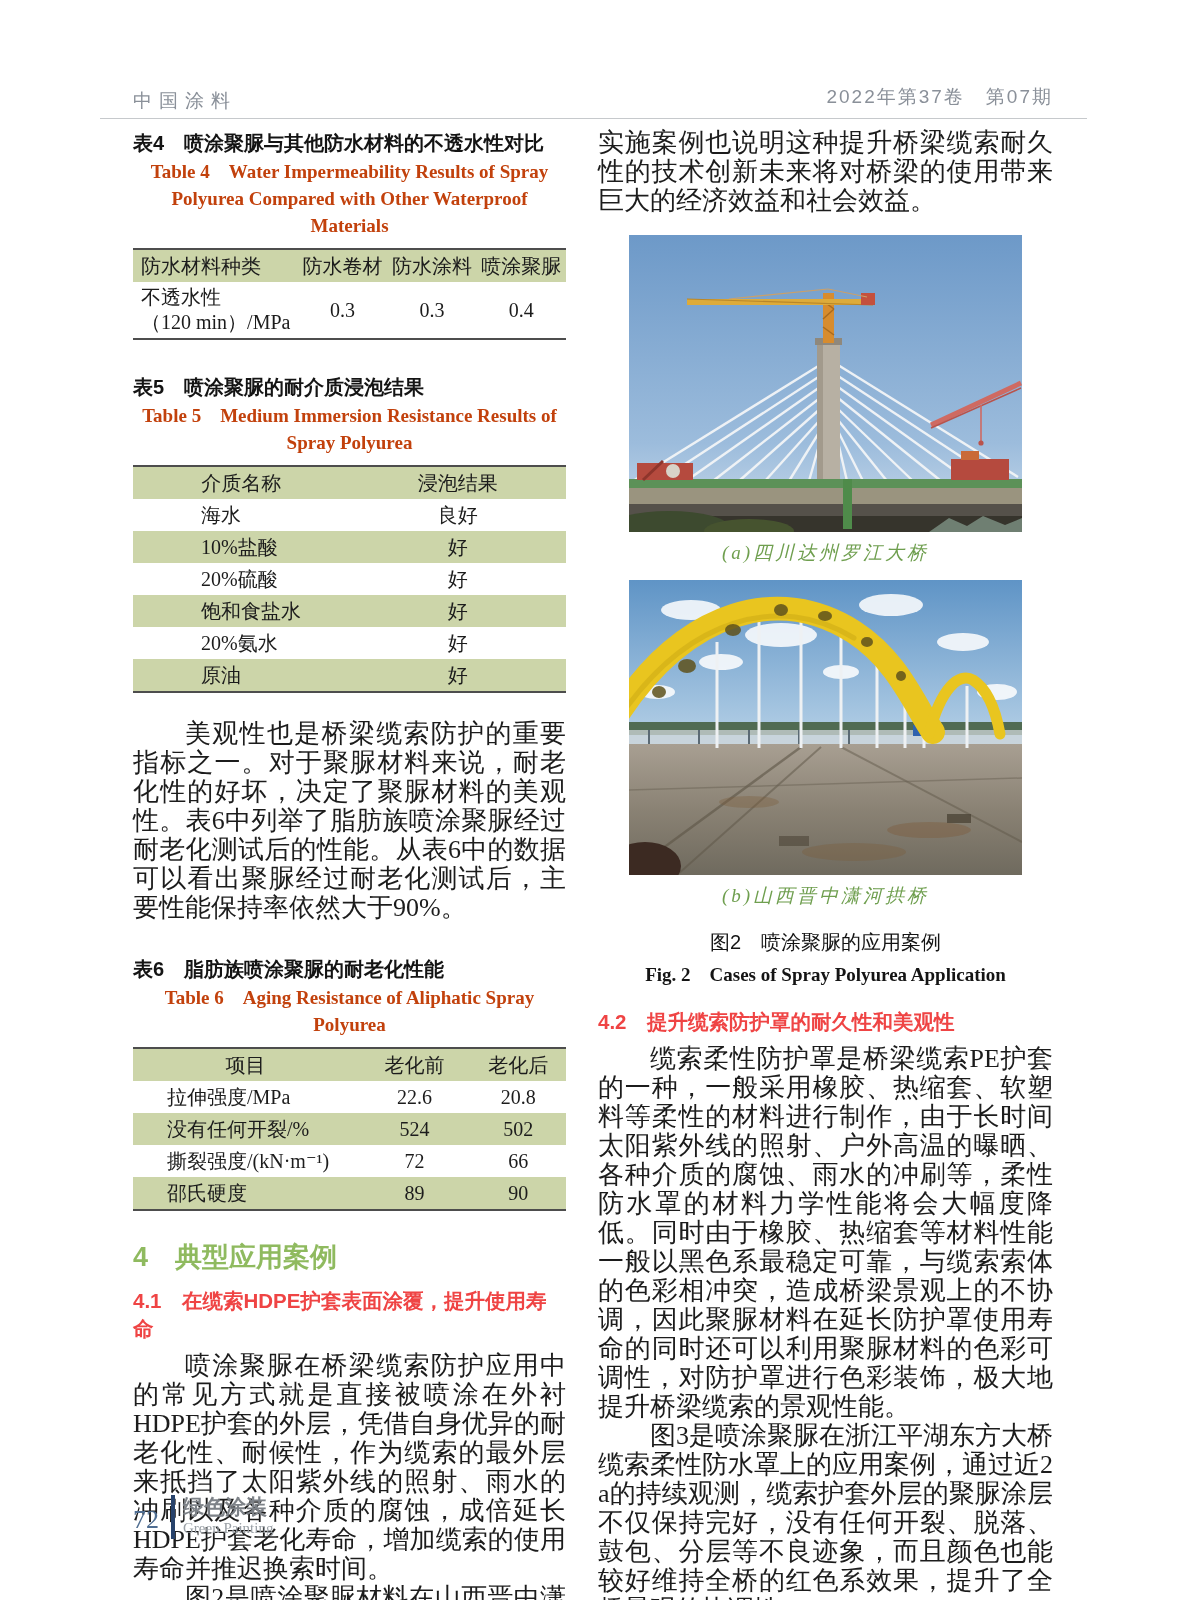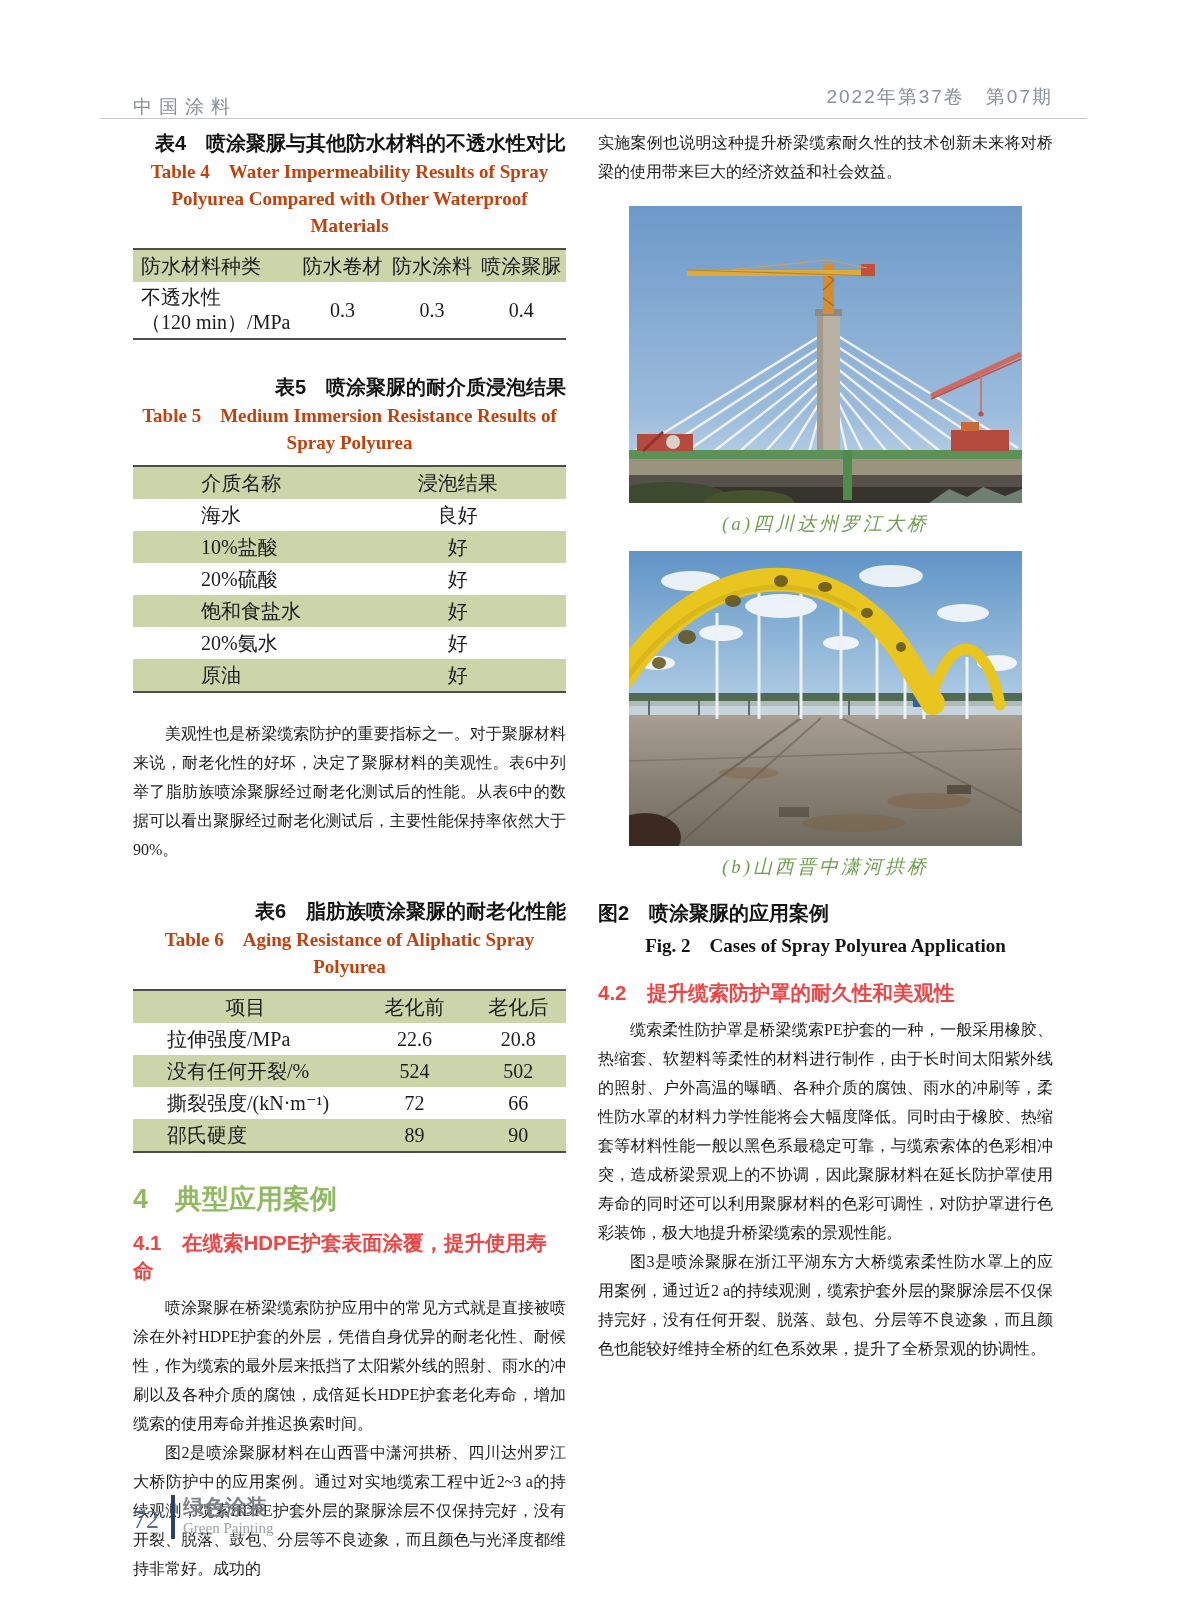--- a/index.html
+++ b/index.html
@@ -1,56 +1,56 @@
 <!DOCTYPE html>
 <html><head>
 <meta charset="utf-8">
 <style>
   html,body{margin:0;padding:0;background:#ffffff;}
   .page{position:relative;width:1187px;height:1600px;background:#fff;overflow:hidden;
         font-family:"Liberation Serif","DejaVu Serif",serif;color:#1c1c1c;}
   
-  .hdr-journal{position:absolute;left:133px;top:94px;font-family:"Liberation Sans","DejaVu Sans",sans-serif;
+  .hdr-journal{position:absolute;left:133px;top:88px;font-family:"Liberation Sans","DejaVu Sans",sans-serif;
         font-size:19px;color:#8a9099;letter-spacing:7px;}
   .hdr-issue{position:absolute;right:134px;top:84px;font-family:"Liberation Sans","DejaVu Sans",sans-serif;
         font-size:19px;color:#8a9099;letter-spacing:2px;}
   .hdr-rule{position:absolute;left:100px;width:987px;top:118px;height:1px;background:#c6c9cc;}
   
   .col-left{position:absolute;left:133px;top:130px;width:433px;}
   .col-right{position:absolute;left:598px;top:128px;width:455px;}
   
   .tcap-zh{font-family:"Liberation Sans","DejaVu Sans",sans-serif;font-weight:bold;font-size:20px;
-        text-align:right;color:#141414;line-height:26px;}
+        text-align:left;color:#141414;line-height:26px;}
   .tcap-en{font-family:"Liberation Serif","DejaVu Serif",serif;font-weight:bold;font-size:19px;
         text-align:center;color:#c2410c;line-height:27px;margin-top:2px;}
   
   table.data{width:100%;border-collapse:collapse;margin-top:9px;
         border-top:2px solid #4d4d4d;border-bottom:2px solid #4d4d4d;
         font-size:20px;color:#1c1c1c;}
   table.data td{padding:0 4px;height:32px;vertical-align:middle;}
   tr.green{background:#ccd5a9;}
   .cell-c{text-align:center;}
   .cell-l{text-align:left;}
   .pad-l{padding-left:68px !important;}
   .pad-s{padding-left:34px !important;}
   .pre{white-space:pre-line;line-height:25px;margin-top:20px;}
   
-  .para{font-size:16px;line-height:29px;text-align:justify;text-indent:2em;margin:0;}
+  .para{font-size:26px;line-height:29px;text-align:justify;text-indent:2em;margin:0;}
   .para.noindent{text-indent:0;}
   
   .sec-h1{font-family:"Liberation Sans","DejaVu Sans",sans-serif;font-weight:bold;
         font-size:27px;color:#8fba5f;margin:28px 0 6px 0;}
   .sec-h2{font-family:"Liberation Sans","DejaVu Sans",sans-serif;font-weight:bold;
         font-size:20.5px;color:#ef4444;margin:12px 0 8px 0;}
   
   .fig{width:393px;margin:0 auto;display:block;}
   .fig-cap{font-family:"Liberation Serif","DejaVu Serif",serif;font-style:italic;
         font-size:19px;color:#6f9f4f;text-align:center;letter-spacing:3px;margin:8px 0 0 0;}
-  .figmain-zh{font-family:"Liberation Sans","DejaVu Sans",sans-serif;font-weight:bold;
-        font-size:20px;color:#141414;margin-top:20px;}
+  .figmain-zh{font-family:"Liberation Sans","DejaVu Sans",sans-serif;font-weight:normal;
+        font-size:20px;color:#141414;text-align:center;margin-top:20px;}
   .figmain-en{font-family:"Liberation Serif","DejaVu Serif",serif;font-weight:bold;
         font-size:19px;color:#141414;text-align:center;margin-top:6px;} .sp14{height:14px;} .sp20{height:20px;} .sp26{height:26px;} .sp34{height:34px;}
   
   .footer{position:absolute;left:133px;top:1495px;display:flex;align-items:flex-start;}
   .foot-num{font-size:26px;color:#4f6d91;margin-top:10px;}
   .foot-bar{width:4px;height:44px;background:#27426b;margin:0 8px 0 12px;}
   .foot-zh{font-family:"Liberation Sans","DejaVu Sans",sans-serif;font-weight:bold;
         font-size:21px;color:#7d8288;line-height:24px;}
   .foot-en{font-size:15px;color:#9aa0a6;line-height:18px;}
 </style>

